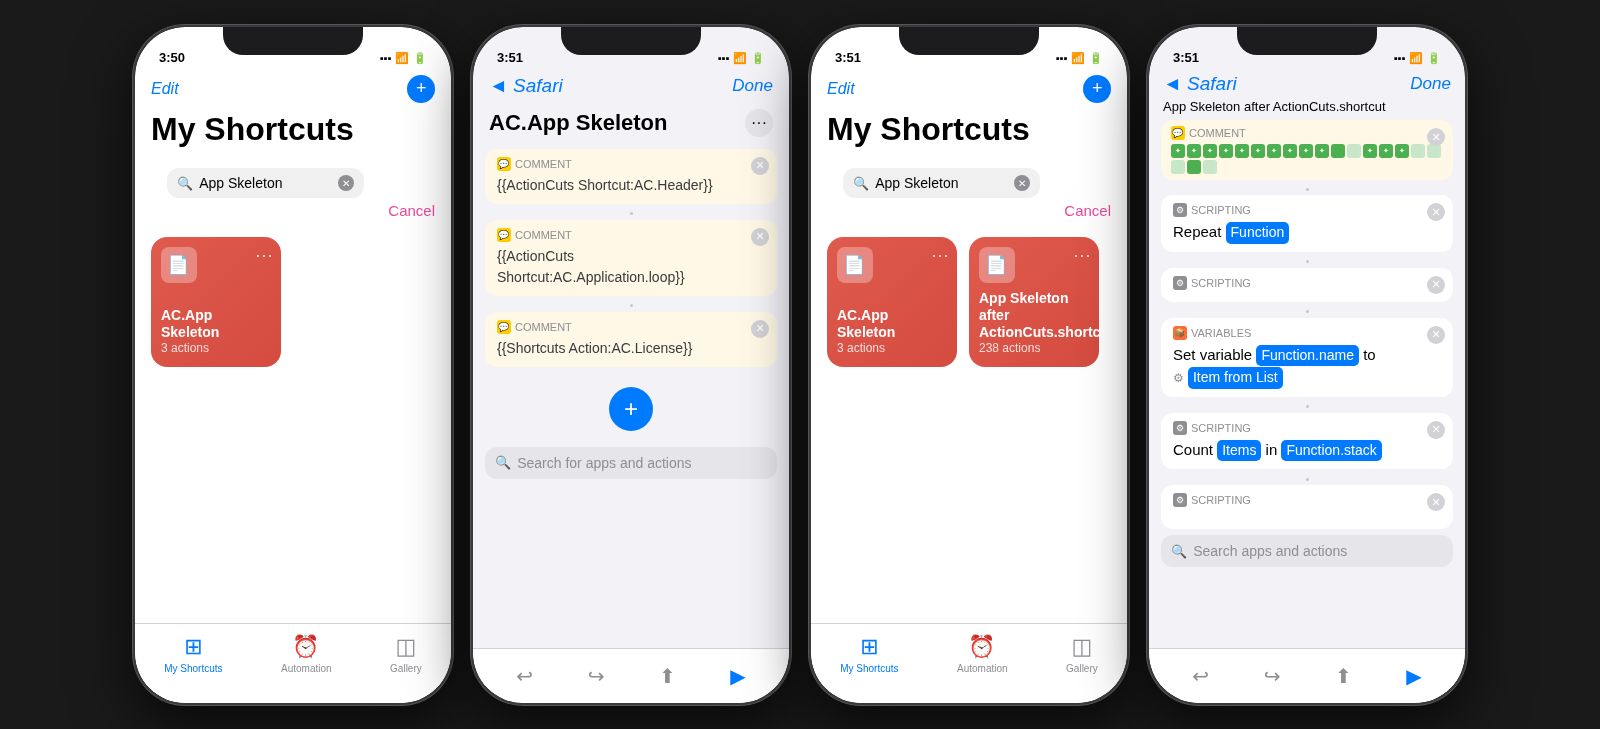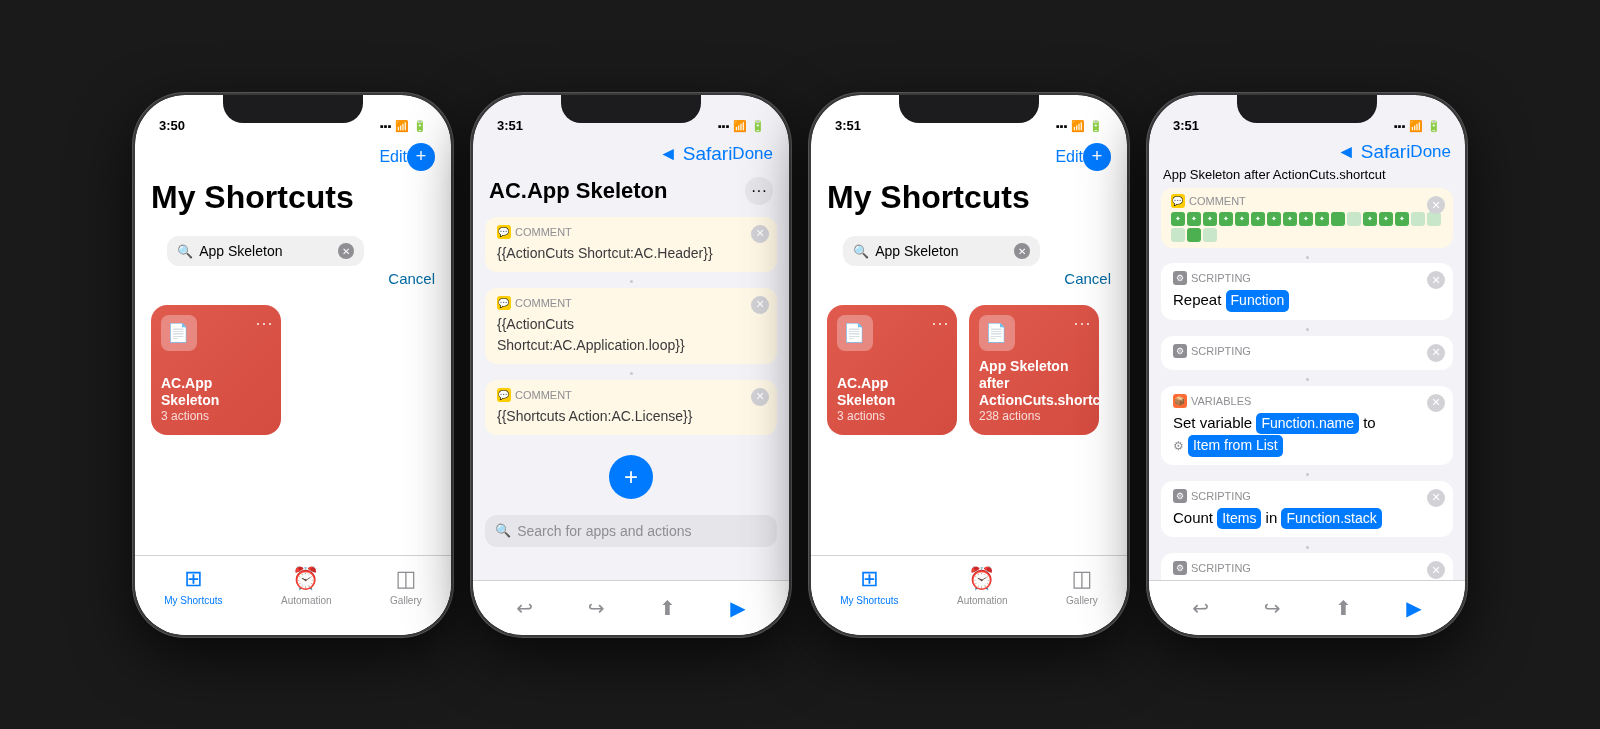--- a/index.html
+++ b/index.html
@@ -15,21 +15,21 @@
     }
     .phones-container {
       display: flex;
       gap: 18px;
       padding: 20px;
       align-items: center;
       justify-content: center;
     }
     .phone {
       width: 320px;
-      height: 544px;
+      height: 680px;
       background: #1c1c1e;
       border-radius: 52px;
       border: 2px solid #3a3a3c;
       position: relative;
       overflow: hidden;
       box-shadow: 0 0 0 1px #555, inset 0 0 0 2px #2a2a2c, 0 20px 60px rgba(0,0,0,0.7);
     }
     
     .notch {
       position: absolute;
@@ -70,24 +70,25 @@
     }
     .status-icons {
       display: flex;
       gap: 4px;
       align-items: center;
       font-size: 11px;
     }
     
     .nav-bar {
       display: flex;
-      justify-content: flex-end;
+      justify-content: space-between;
       align-items: center;
       padding: 4px 16px 8px;
       flex-shrink: 0;
+      font-style: italic;
     }
     .nav-back {
       color: #007AFF;
       font-size: 19px;
       display: flex;
       align-items: center;
       gap: 2px;
     }
     .nav-right {
       color: #007AFF;
@@ -126,21 +127,21 @@
       height: 16px;
       background: #8e8e93;
       border-radius: 50%;
       display: flex;
       align-items: center;
       justify-content: center;
       color: white;
       font-size: 10px;
     }
     .search-cancel {
-      color: #0369a1;
+      color: #ec4899;
       font-size: 15px;
       margin-left: 8px;
       margin-top: 44px;
     }
     
     .scroll-area {
       flex: 1;
       overflow: hidden;
       padding: 8px 16px;
     }

